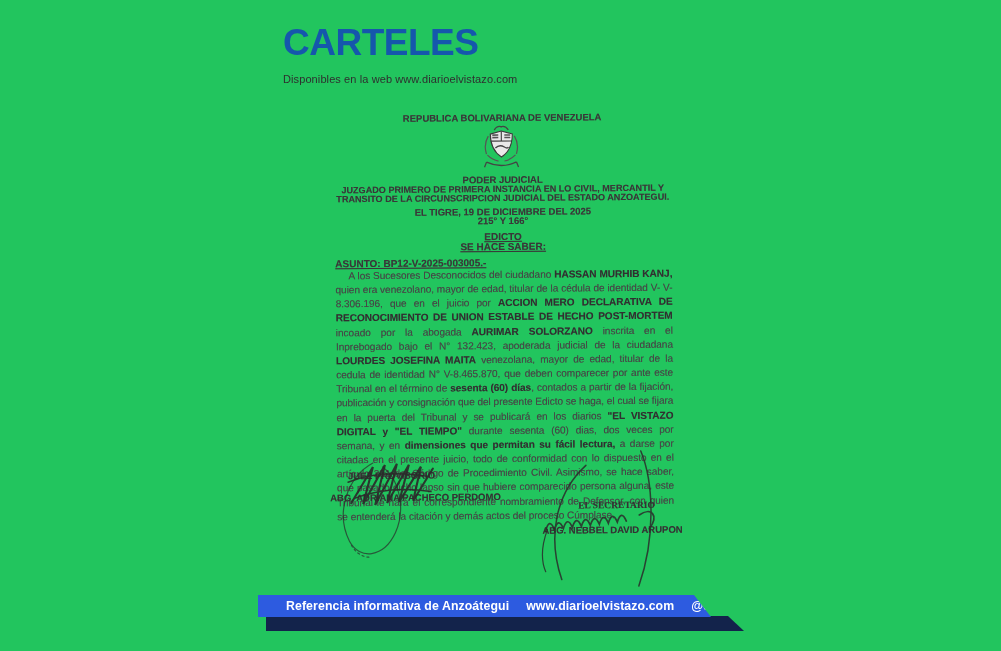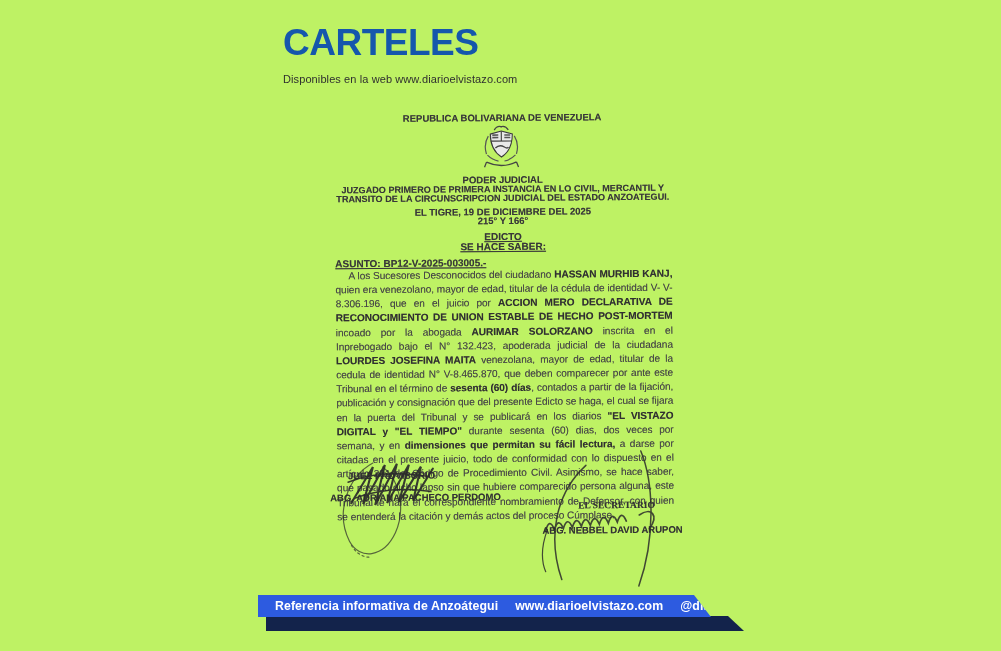--- a/index.html
+++ b/index.html
@@ -1,17 +1,17 @@
 <!DOCTYPE html>
 <html><head>
 <meta charset="utf-8">
 <style>
   html,body{margin:0;padding:0;background:#e8e8e8;}
   .canvas{
-    position:relative;width:1001px;height:651px;background:#bef264;
+    position:relative;width:1001px;height:651px;background:#22c55e;
     overflow:hidden;font-family:"Liberation Sans",sans-serif;margin:0 auto;
   }
   
   .brand{position:absolute;left:283px;top:24px;}
   .brand-title{font-size:37px;font-weight:800;color:#1557AC;letter-spacing:-.5px;line-height:1;}
   .brand-sub{font-size:11px;color:#2f2f2f;font-weight:400;margin-top:12px;letter-spacing:.1px;}
   .logo{position:absolute;left:626px;top:33px;width:124px;text-align:right;color:#1C2A5E;line-height:1;}
   .logo-sub{font-size:9.5px;font-weight:700;letter-spacing:.4px;margin-right:3px;}
   .logo-main{font-size:27px;font-weight:800;letter-spacing:-.6px;margin-top:1px;}
   
@@ -49,21 +49,21 @@
     position:absolute;left:266px;top:616px;width:478px;height:15px;
     background:#13234B;
     -webkit-clip-path:polygon(0 0,462px 0,478px 100%,0 100%);
     clip-path:polygon(0 0,462px 0,478px 100%,0 100%);
   }
   .footer-blue{
     position:absolute;left:258px;top:595px;width:453px;height:22px;
     background:#2D5BE0;color:#fff;
     -webkit-clip-path:polygon(0 0,436px 0,453px 100%,0 100%);
     clip-path:polygon(0 0,436px 0,453px 100%,0 100%);
-    display:flex;align-items:center;gap:17px;padding-left:17px;box-sizing:border-box;
+    display:flex;align-items:center;gap:17px;padding-left:28px;box-sizing:border-box;
     font-size:12.3px;font-weight:700;letter-spacing:.1px;white-space:nowrap;
   }
 </style>
 </head>
 <body>
 
 <div class="canvas">
 
   <div class="brand">
     <div class="brand-title">CARTELES</div>

